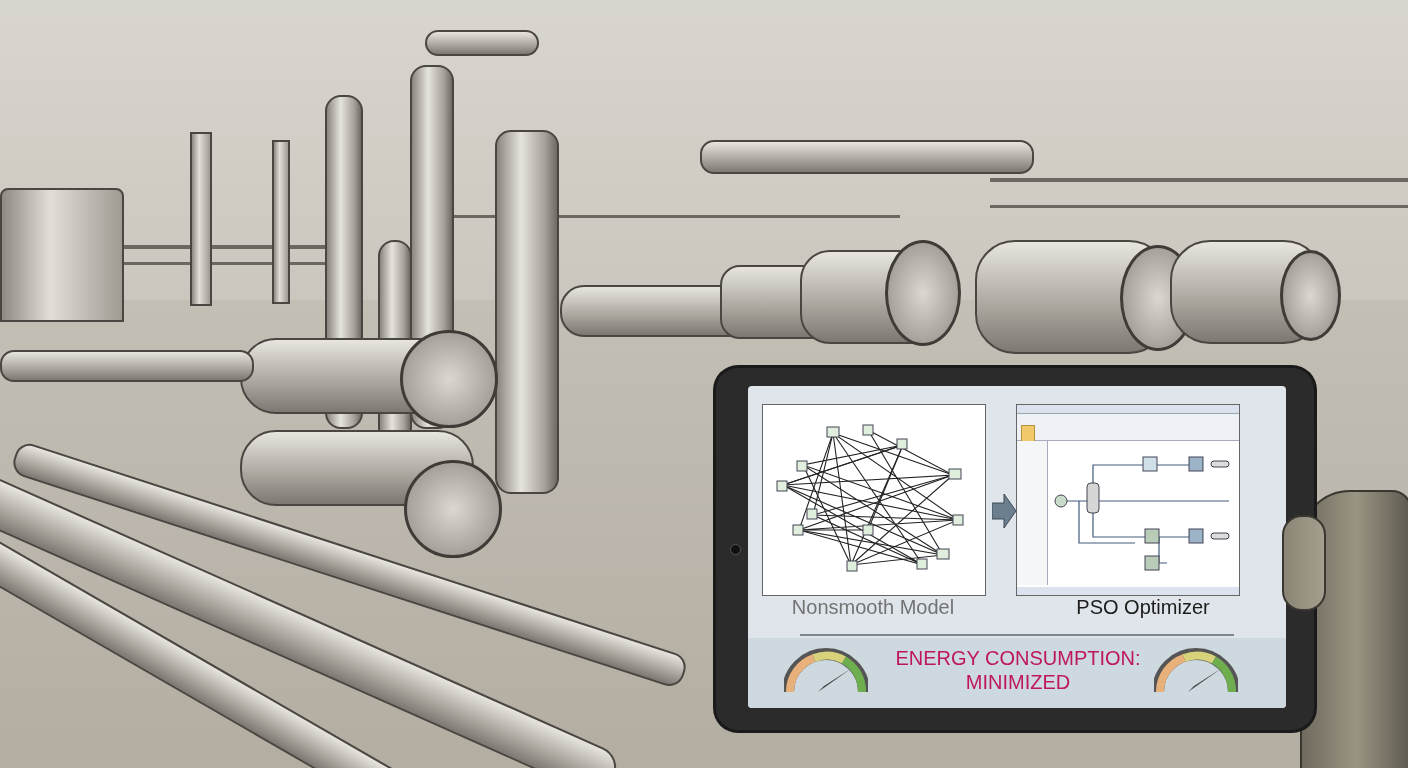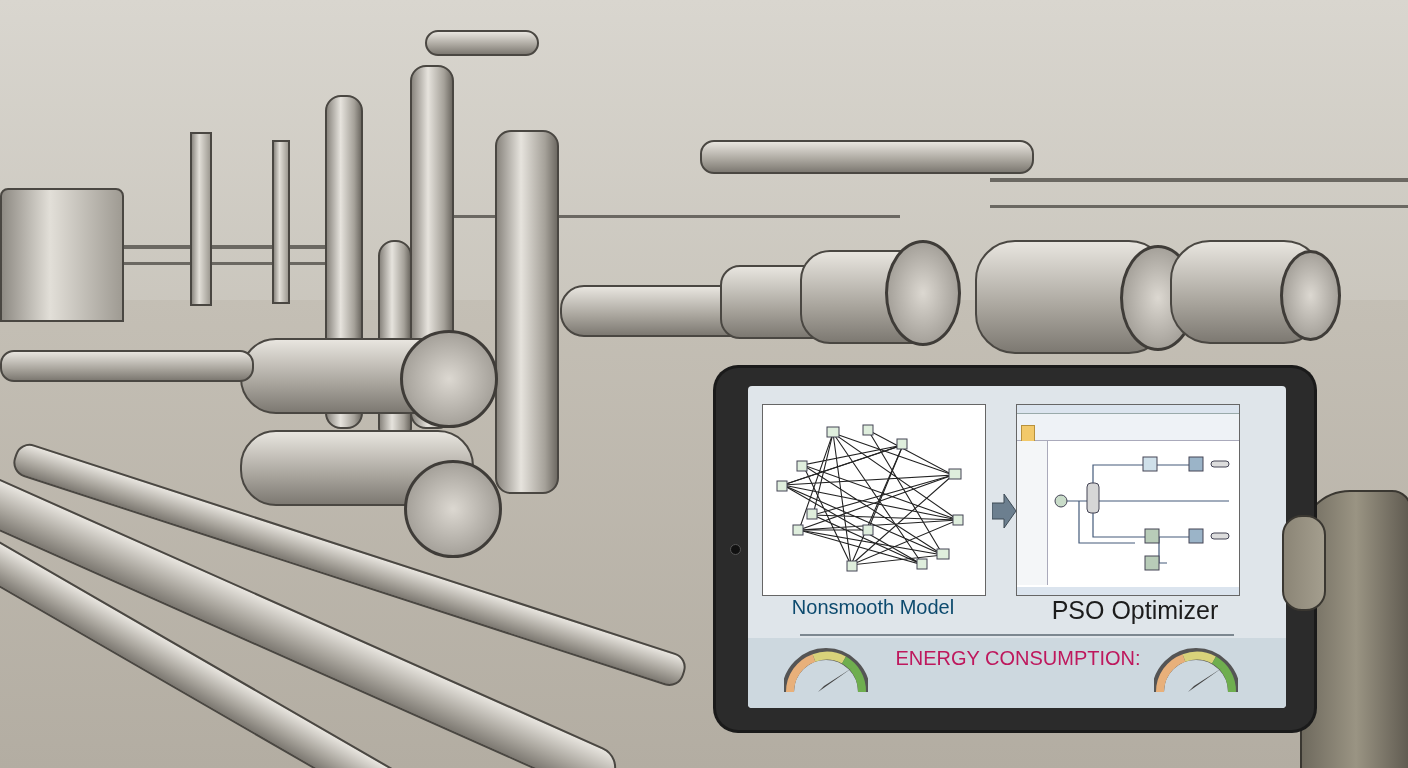--- a/index.html
+++ b/index.html
@@ -10,22 +10,22 @@
   .pipe{position:absolute;background:linear-gradient(#e8e5df,#a9a59d 60%,#7d7972);border:2px solid #4a4742;border-radius:14px;}
   .vpipe{position:absolute;background:linear-gradient(90deg,#8a867f,#e6e3dd 40%,#a5a199 80%,#6f6b64);border:2px solid #4a4742;border-radius:16px;}
   .tank{position:absolute;background:linear-gradient(90deg,#8e8a83,#e2dfd8 40%,#9f9b93);border:2px solid #4a4742;}
   .flange{position:absolute;border-radius:50%;background:radial-gradient(#dcd8d1,#8f8b84);border:3px solid #3f3c38;}
   .rail{position:absolute;background:#6b6862;}
   .tablet{position:absolute;left:716px;top:368px;width:598px;height:362px;background:#2b2b2b;border-radius:22px;box-shadow:0 0 0 3px #1a1a1a;}
   .camera{position:absolute;left:14px;top:176px;width:9px;height:9px;border-radius:50%;background:#111;border:1px solid #555;}
   .screen{position:absolute;left:32px;top:18px;width:538px;height:322px;background:#dfe5ea;border-radius:4px;overflow:hidden;}
   .panel-left{position:absolute;left:14px;top:18px;width:222px;height:190px;background:#fff;border:1px solid #666;}
   .panel-right{position:absolute;left:268px;top:18px;width:222px;height:190px;background:#fff;border:1px solid #666;}
-  .label-left{position:absolute;left:14px;top:210px;width:222px;text-align:center;font-size:20px;color:#0c4a6e;}
-  .label-right{position:absolute;left:276px;top:210px;width:222px;text-align:center;font-size:25px;color:#1c1c1c;}
+  .label-left{position:absolute;left:14px;top:210px;width:222px;text-align:center;font-size:20px;color:#737373;}
+  .label-right{position:absolute;left:284px;top:210px;width:222px;text-align:center;font-size:20px;color:#1c1c1c;}
   .arrow{position:absolute;left:244px;top:108px;}
   .divider{position:absolute;left:52px;top:248px;width:434px;height:2px;background:#7c8790;}
   .bottom{position:absolute;left:0;top:252px;width:538px;height:70px;background:#cdd8df;}
   .energy{position:absolute;left:120px;top:260px;width:300px;text-align:center;font-size:20px;line-height:24px;color:#be185d;}
   .gauge{position:absolute;top:262px;}
   .hand{position:absolute;left:1300px;top:490px;width:108px;height:278px;background:linear-gradient(90deg,#6f6a5e,#9a9483 50%,#5f5a50);border-radius:50px 20px 0 0;border:2px solid #3a3731;}
   .finger{position:absolute;left:1282px;top:515px;width:40px;height:92px;background:linear-gradient(90deg,#8b8576,#a49e8e);border-radius:20px;border:2px solid #3a3731;}
   .win-title{position:absolute;left:0;top:0;width:222px;height:8px;background:#dbe4ee;border-bottom:1px solid #9aa;}
   .win-ribbon{position:absolute;left:0;top:9px;width:222px;height:26px;background:#eef2f6;border-bottom:1px solid #aab;}
   .win-side{position:absolute;left:0;top:36px;width:30px;height:144px;background:#f4f6f8;border-right:1px solid #aab;}
@@ -142,20 +142,21 @@
 
     <svg class="gauge" style="left:36px;" width="84" height="48">
       <path d="M4 44 A38 38 0 0 1 80 44" stroke="#555" stroke-width="12" fill="none"></path>
       <path d="M6 44 A36 36 0 0 1 30 10" stroke="#e8b07a" stroke-width="8" fill="none"></path>
       <path d="M30 10 A36 36 0 0 1 60 12" stroke="#d8d27a" stroke-width="8" fill="none"></path>
       <path d="M60 12 A36 36 0 0 1 78 44" stroke="#6fae4f" stroke-width="8" fill="none"></path>
       <polygon points="34,44 40,38 68,20" fill="#444"></polygon>
     </svg>
     <div class="energy">
       <div>ENERGY CONSUMPTION:</div>
+      <div>MINIMIZED</div>
     </div>
     <svg class="gauge" style="left:406px;" width="84" height="48">
       <path d="M4 44 A38 38 0 0 1 80 44" stroke="#555" stroke-width="12" fill="none"></path>
       <path d="M6 44 A36 36 0 0 1 30 10" stroke="#e8b07a" stroke-width="8" fill="none"></path>
       <path d="M30 10 A36 36 0 0 1 60 12" stroke="#d8d27a" stroke-width="8" fill="none"></path>
       <path d="M60 12 A36 36 0 0 1 78 44" stroke="#6fae4f" stroke-width="8" fill="none"></path>
       <polygon points="34,44 40,38 68,20" fill="#444"></polygon>
     </svg>
   </div>
 </div>

